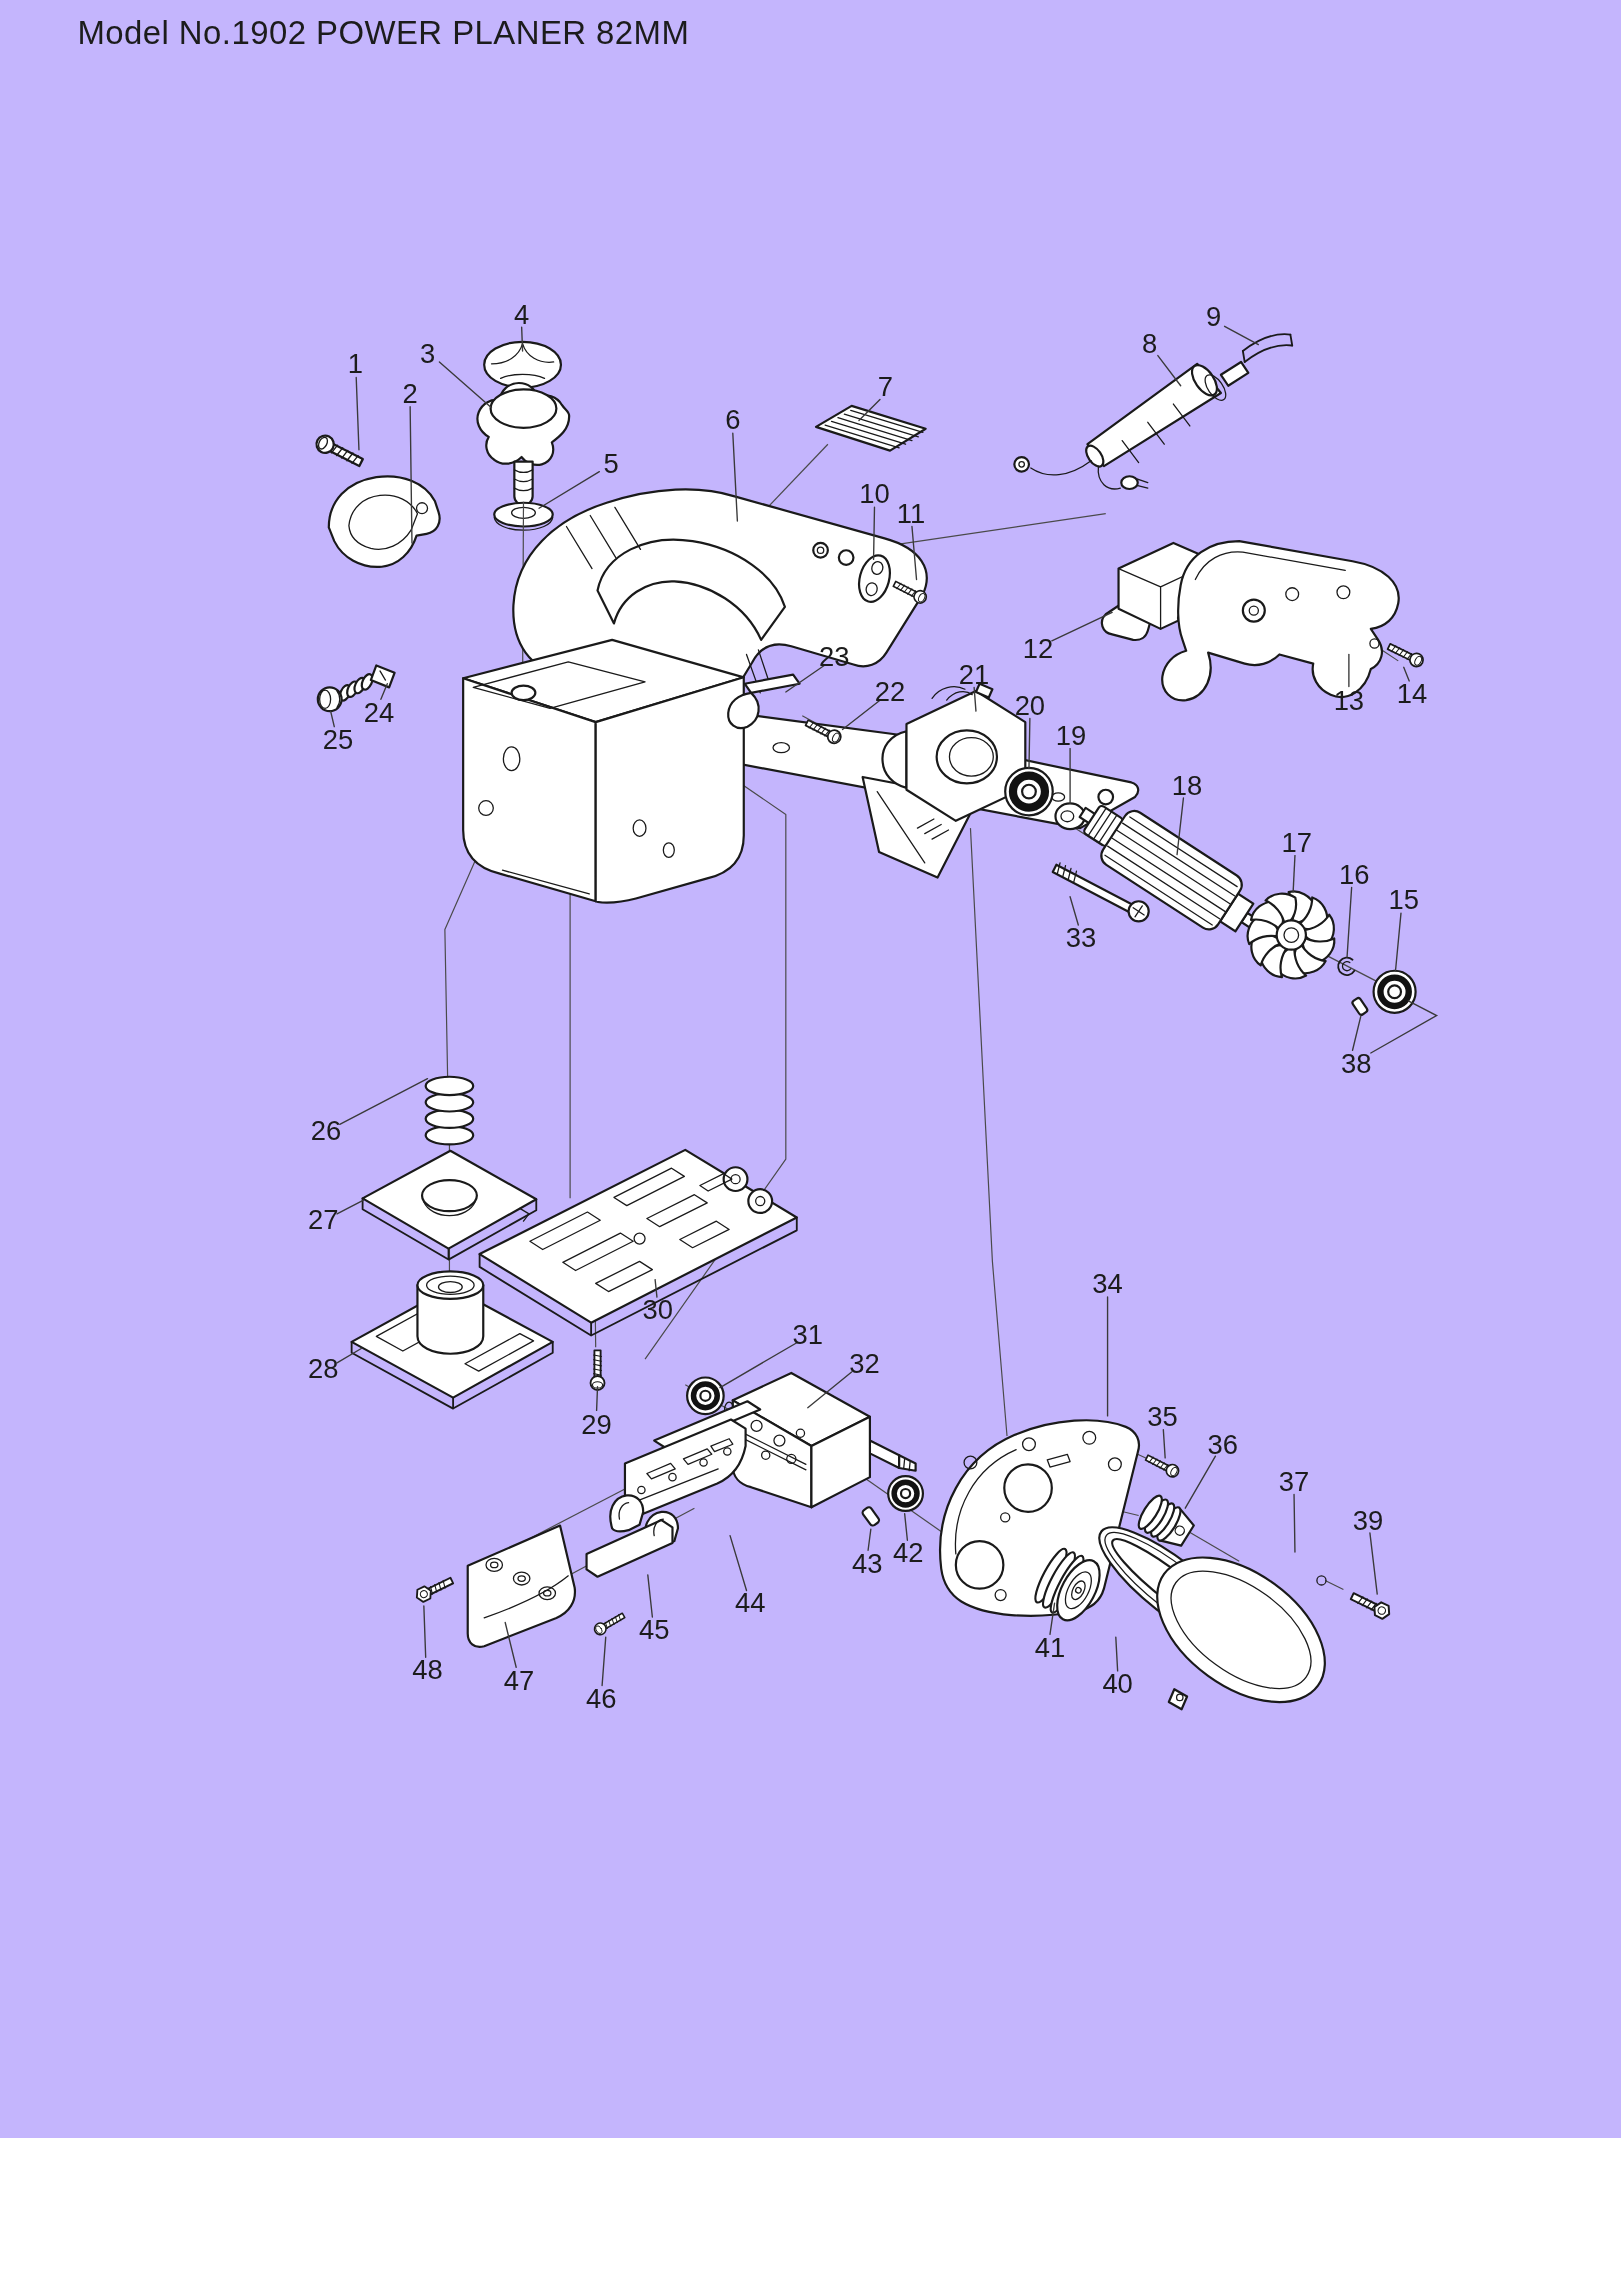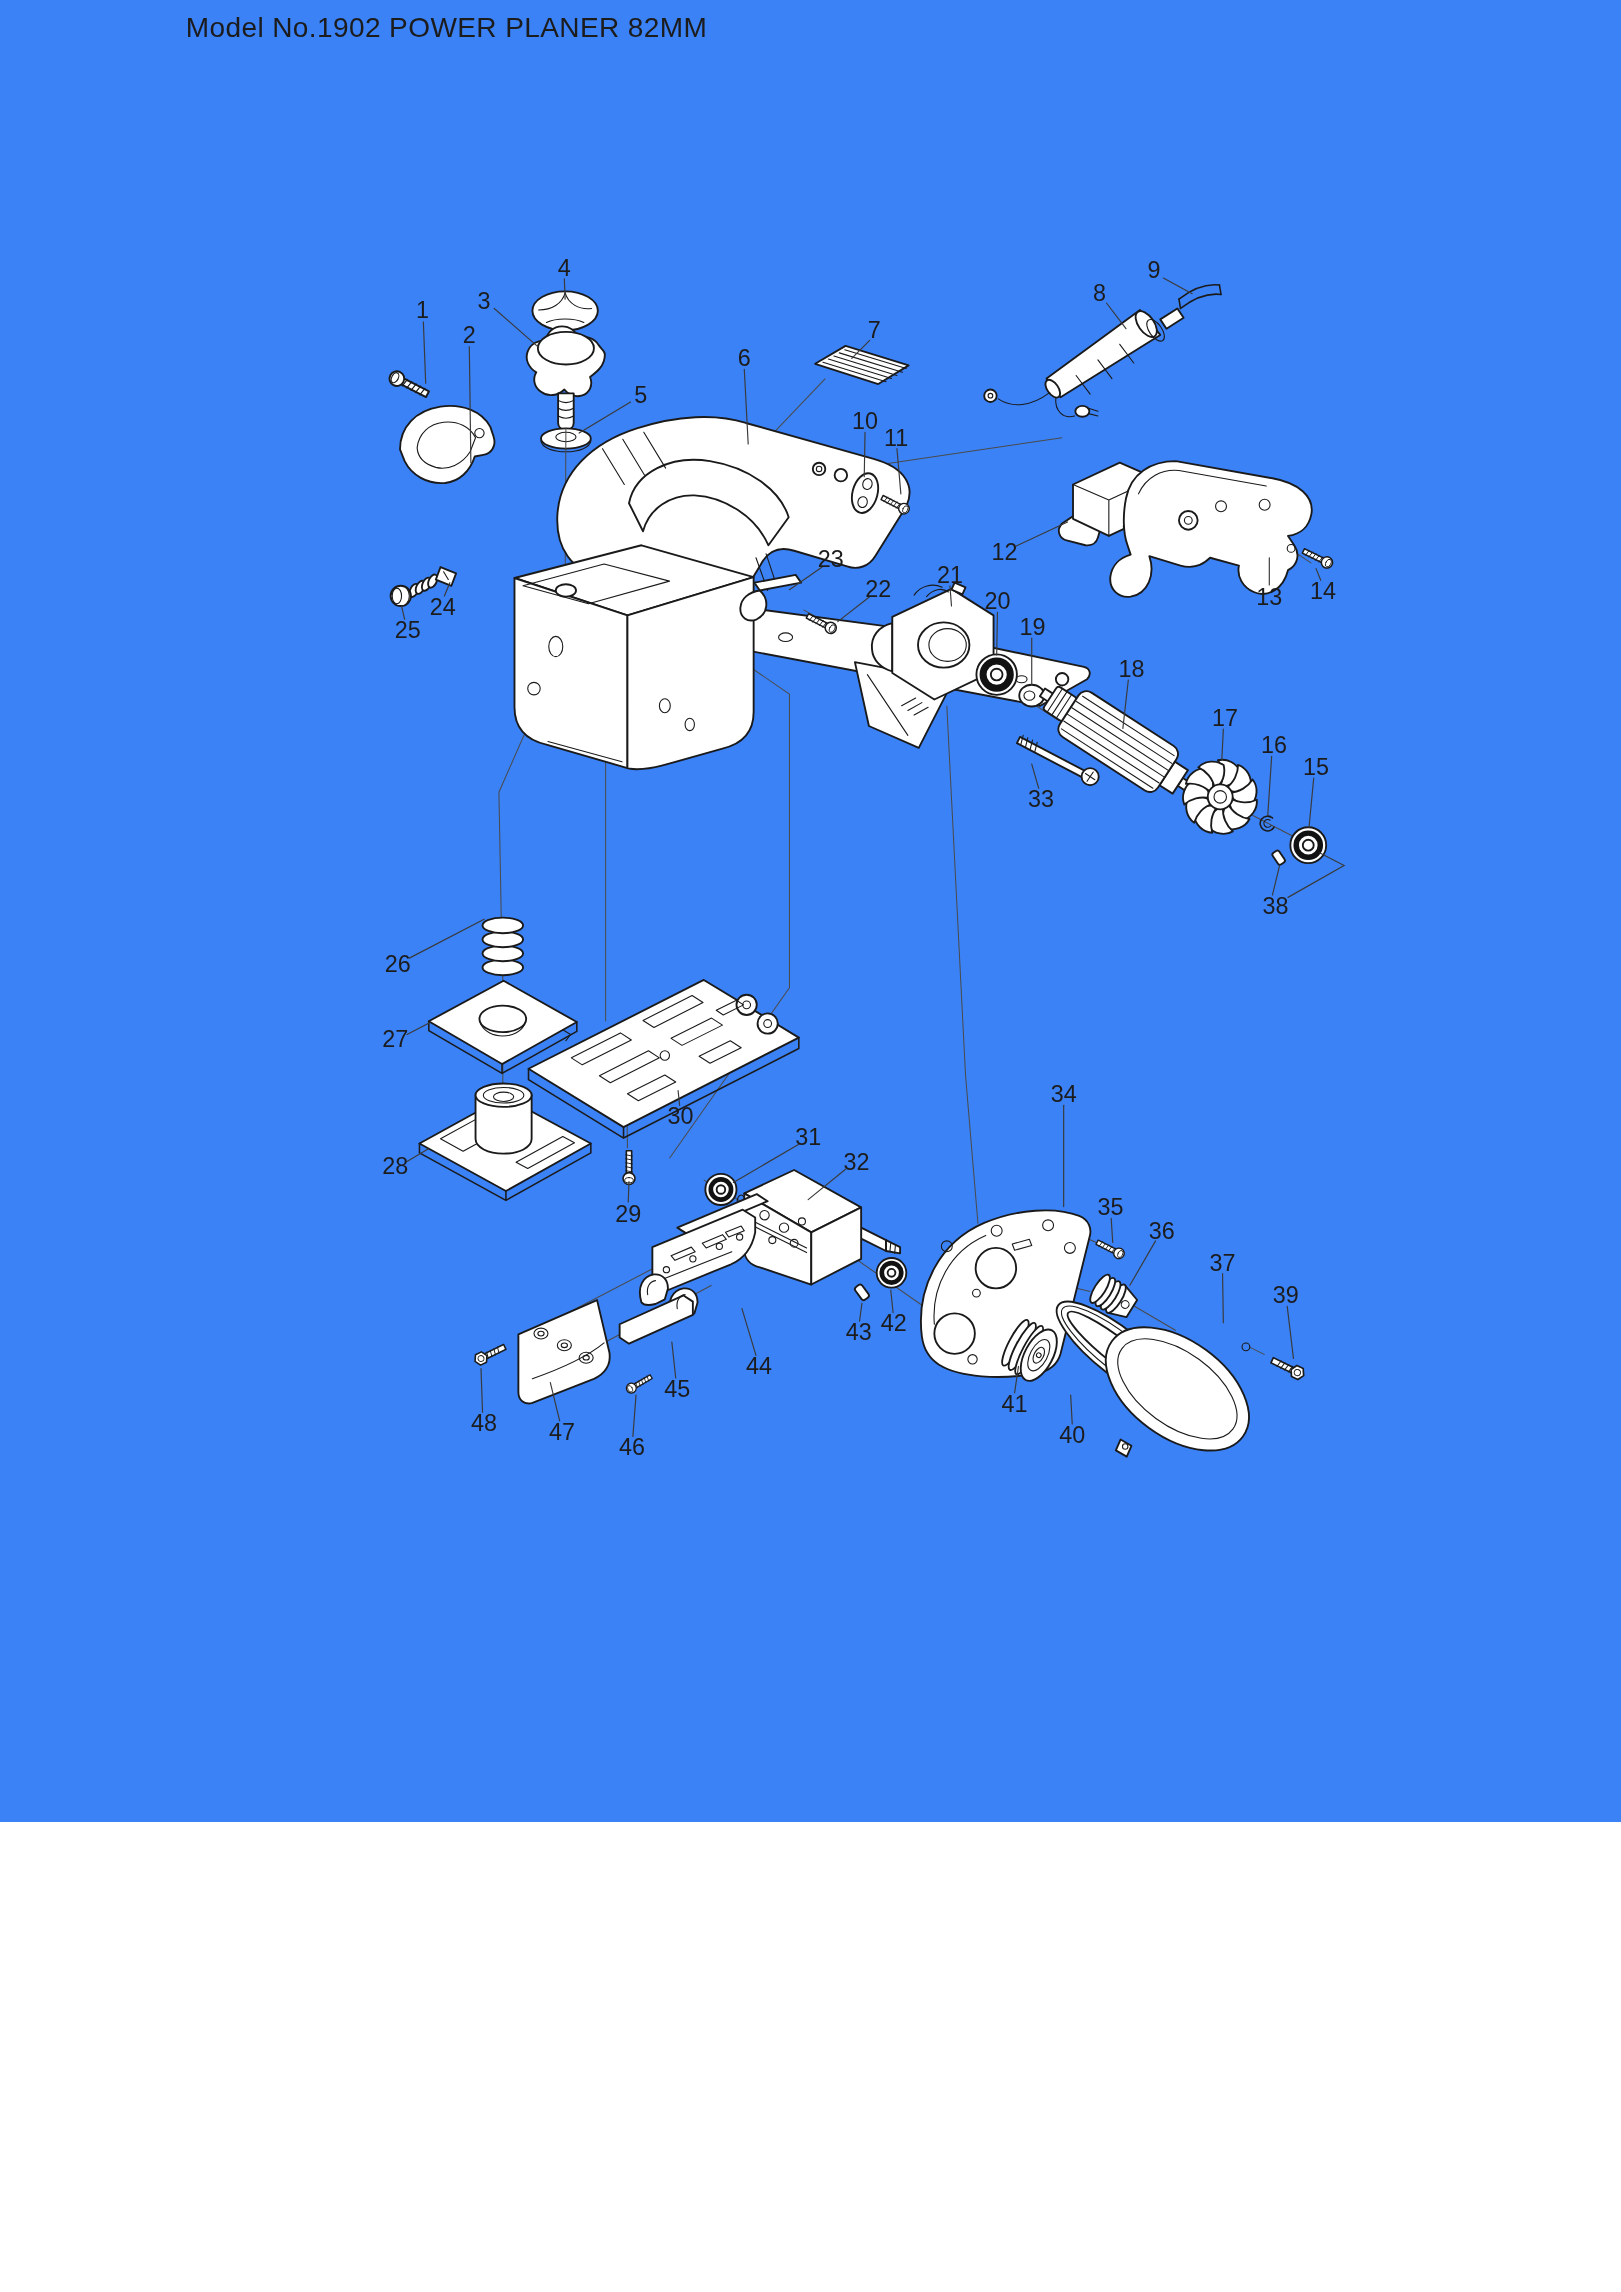--- a/index.html
+++ b/index.html
@@ -1,16 +1,16 @@
 <!DOCTYPE html>
 <html><head>
 <meta charset="utf-8">
 <style>
   html,body{margin:0;padding:0;background:#ffffff;}
-  .page{width:1621px;height:1822px;background:#3b82f6;position:relative;overflow:hidden;
+  .page{width:1621px;height:2138px;background:#c4b5fd;position:relative;overflow:hidden;
         font-family:"Liberation Sans", sans-serif;}
   svg{display:block;width:100%;height:100%;}
   .title-text{font-family:"Liberation Sans", sans-serif;font-size:36px;font-weight:500;fill:#1c1c1c;letter-spacing:0.5px;}
   .part-num{font-family:"Liberation Sans", sans-serif;font-size:30px;fill:#1c1c1c;}
   .ol{fill:#ffffff;stroke:#1a1a1a;stroke-width:2.4;stroke-linejoin:round;stroke-linecap:round;}
   .ln{fill:none;stroke:#1a1a1a;stroke-width:2;stroke-linejoin:round;stroke-linecap:round;}
   .thin{stroke-width:1.4;}
   .dark{fill:none;stroke:#121212;}
   .leader{fill:none;stroke:#3a3a3a;stroke-width:1.5;stroke-linecap:round;}
   .construct{fill:none;stroke:#4a4a4a;stroke-width:1.3;stroke-linejoin:round;}

